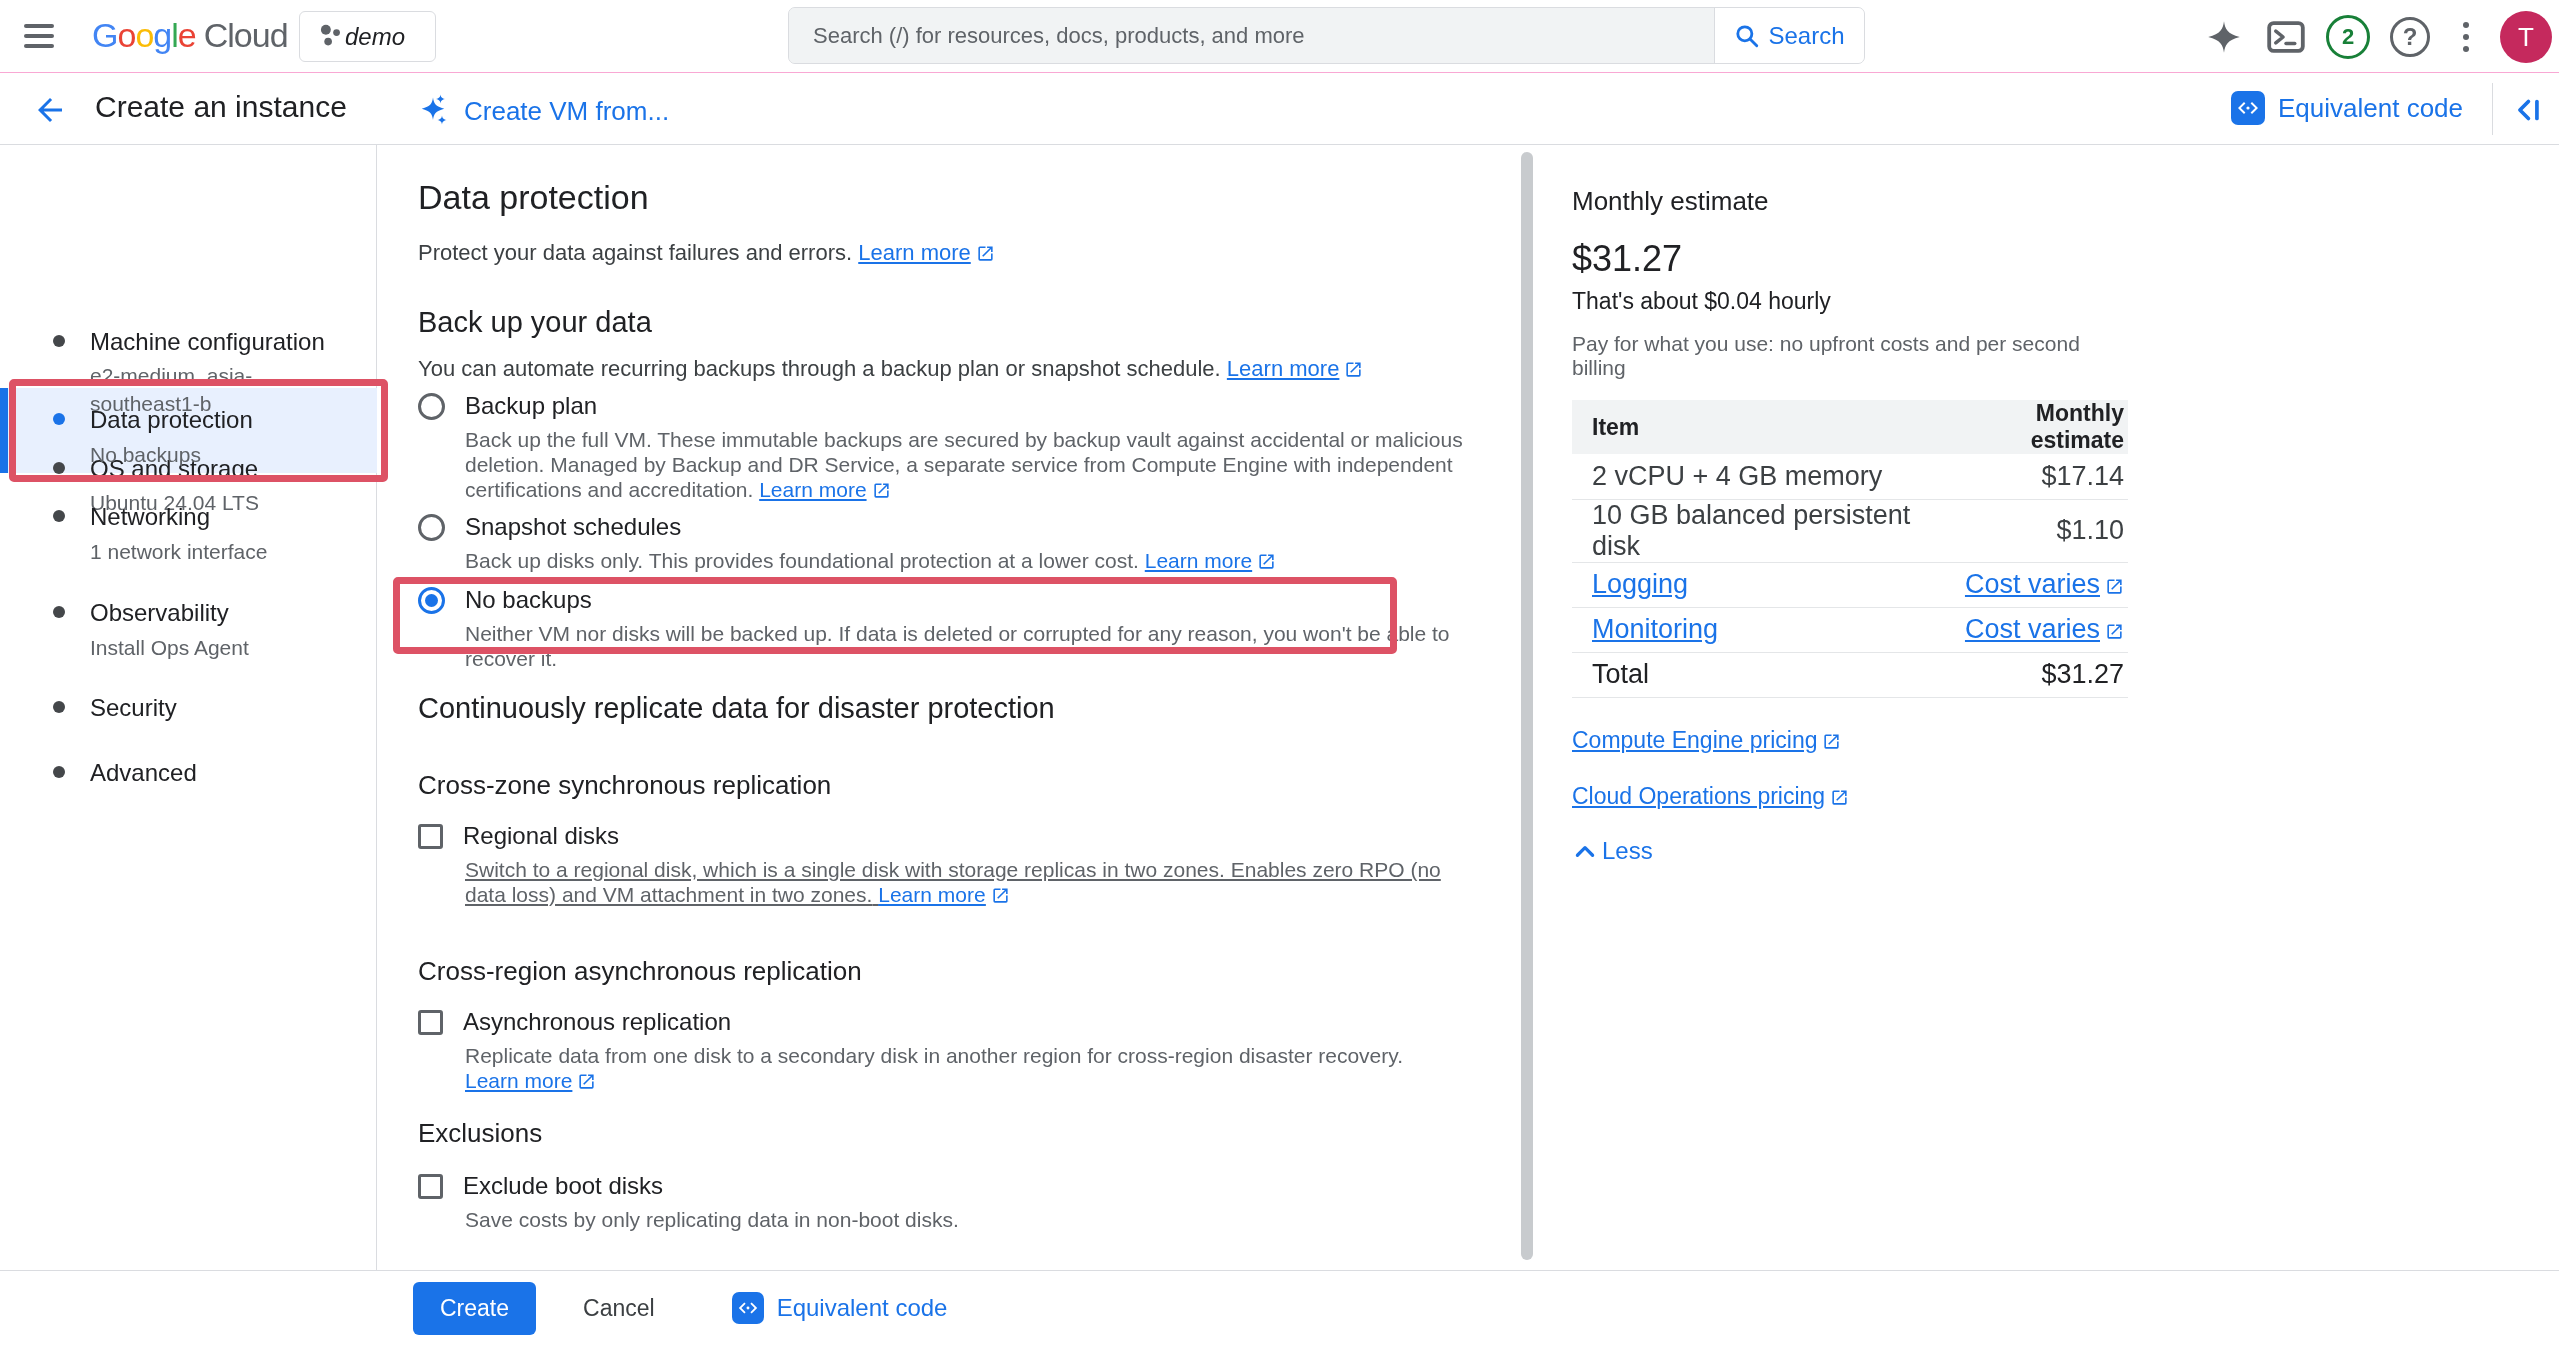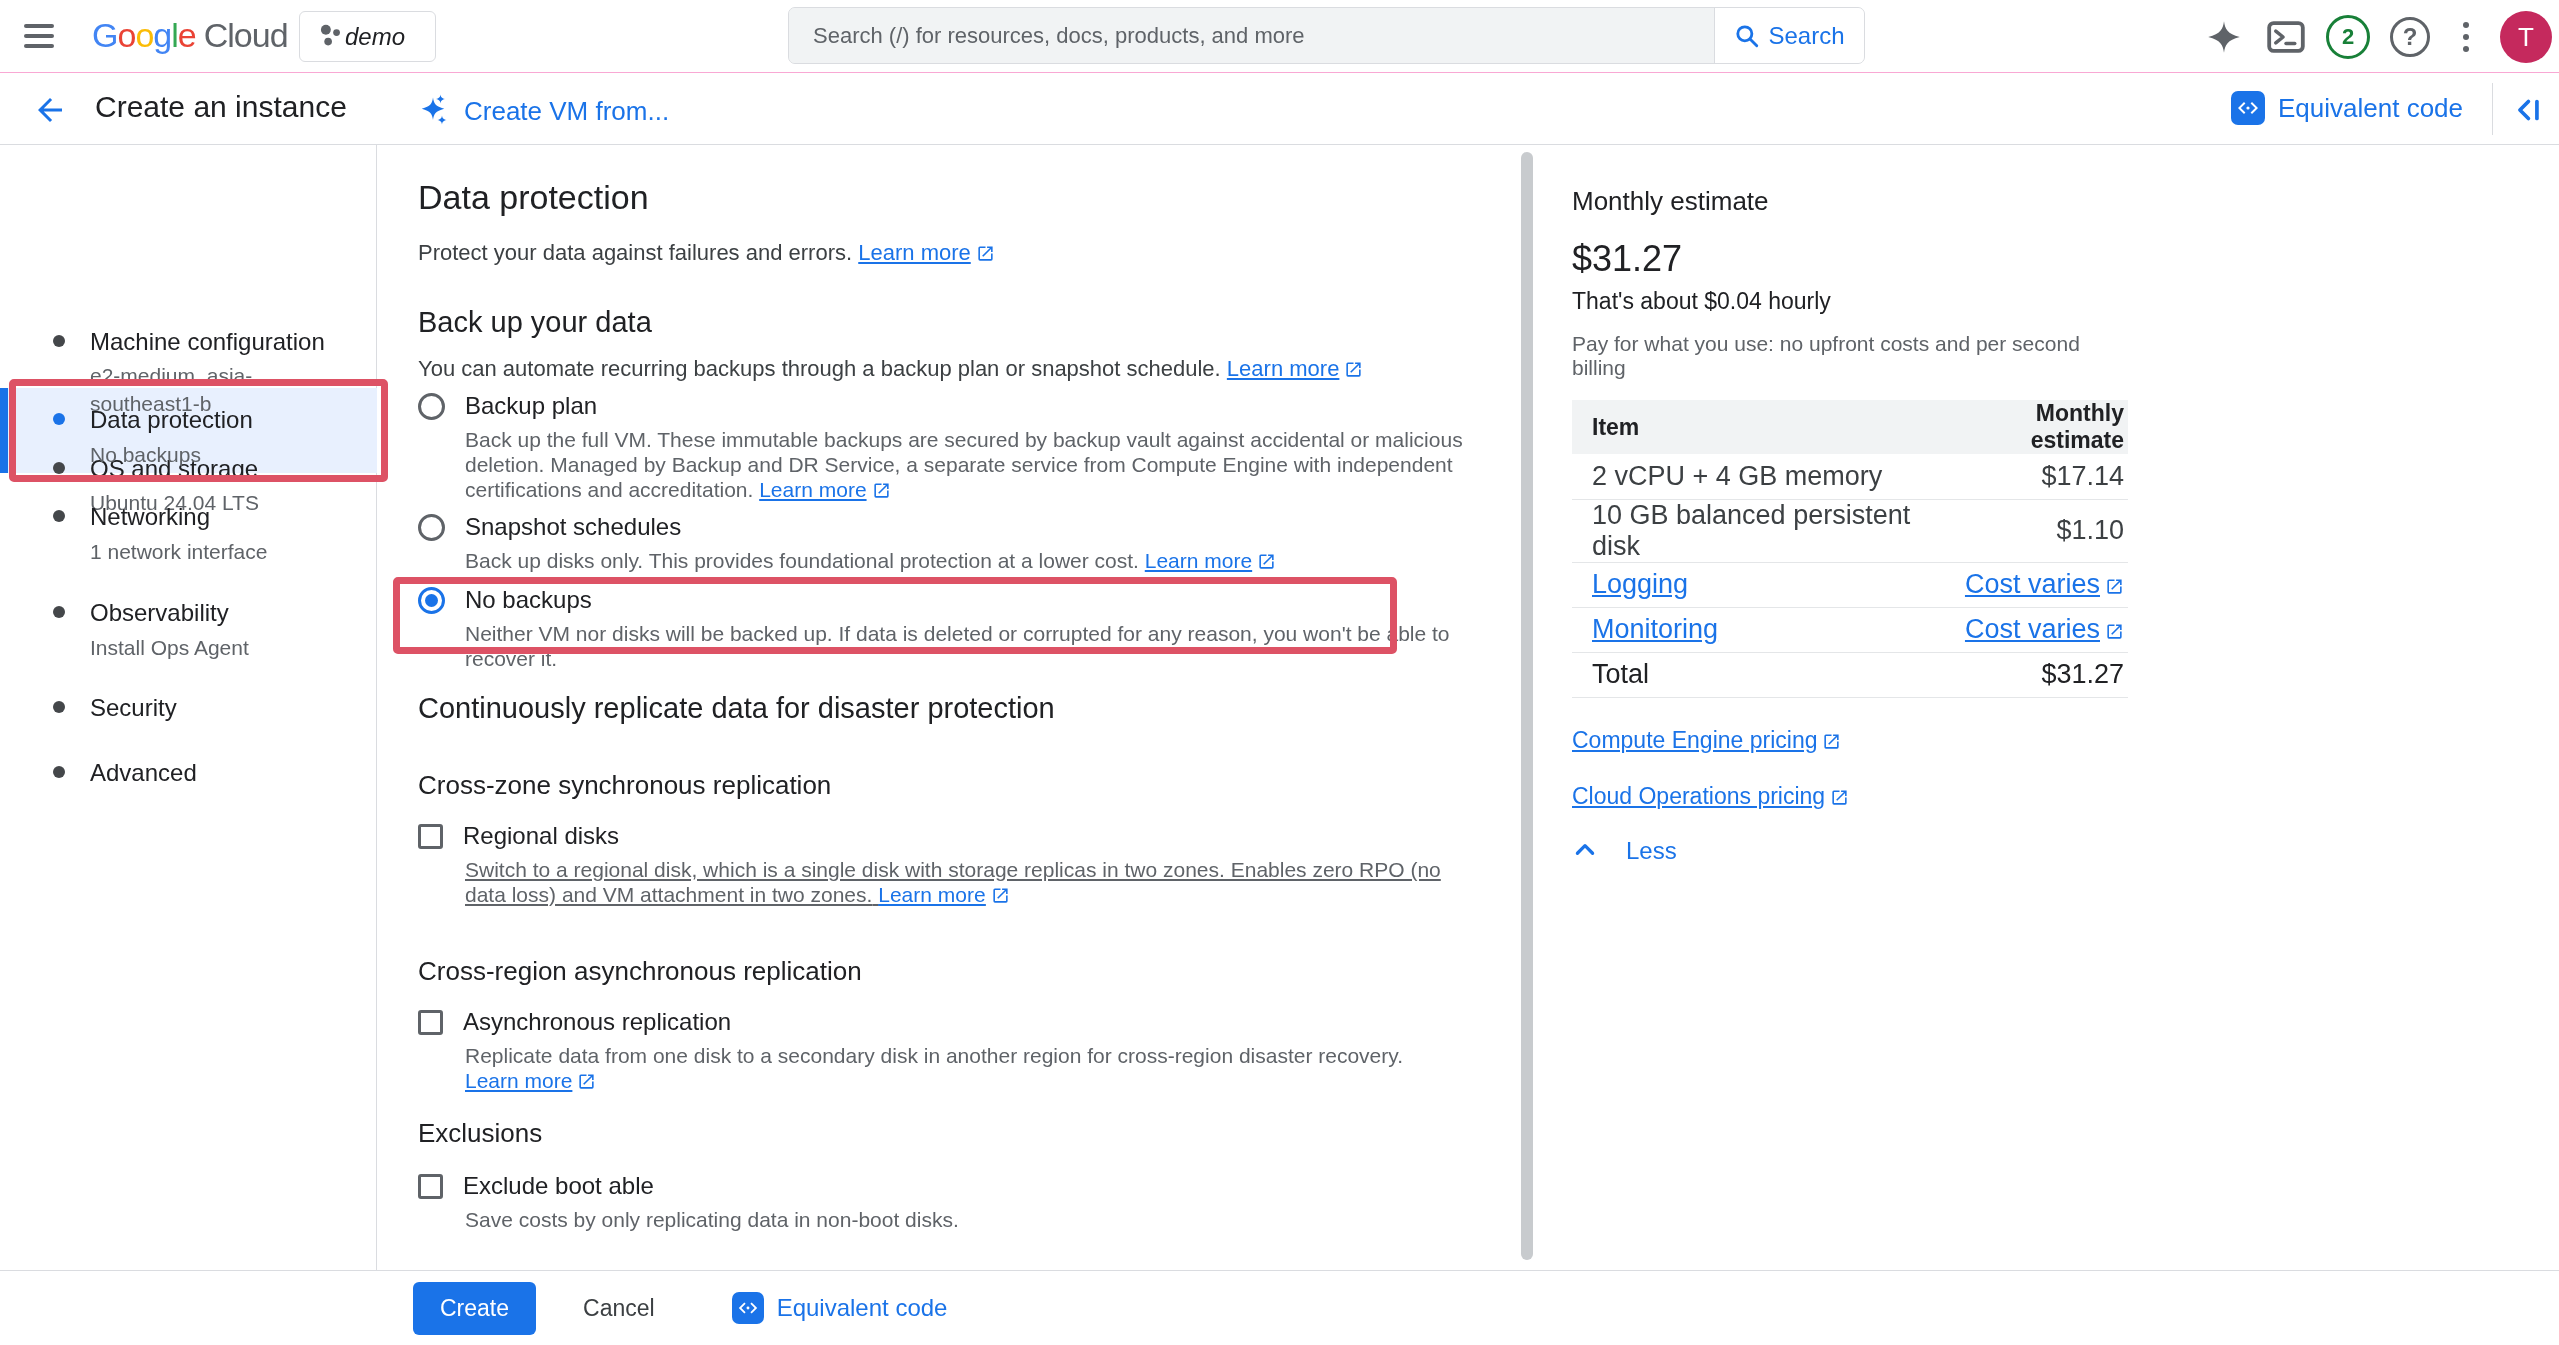--- a/index.html
+++ b/index.html
@@ -70,21 +70,21 @@
   .est-title { margin-top:41px; font-size:26px; font-weight:500; color:#202124; }
   .est-price { margin-top:21px; font-size:36px; color:#202124; }
   .est-hourly { margin-top:8px; font-size:23px; color:#202124; }
   .est-note { margin-top:17px; font-size:21px; color:#5f6368; }
   .est-table { margin-top:20px; width:556px; border-collapse:collapse; }
   .est-table th { background:#f1f3f4; font-size:23px; font-weight:700; color:#202124; height:46px; text-align:left; padding:0 2px 0 20px; }
   .est-table th.num, .est-table td.num { text-align:right; padding-right:4px; }
   .est-table td { font-size:27px; color:#3c4043; height:45px; border-bottom:1px solid #e4e6e8; padding:0 2px 0 20px; }
   .est-table tr.total td { color:#202124; }
   .est-link { display:block; margin-top:29px; font-size:23px; width:fit-content; }
-  .less-row { margin-top:27px; display:flex; align-items:flex-start; gap:28px; color:#1a73e8; font-size:24px; font-weight:500; cursor:pointer; width:fit-content; }
+  .less-row { margin-top:27px; display:flex; align-items:flex-end; gap:4px; color:#1a73e8; font-size:24px; font-weight:500; cursor:pointer; width:fit-content; }
 
   
   .footer { position:absolute; left:0; top:1270px; width:2559px; height:75px; background:#fff; border-top:1px solid #dadce0; display:flex; align-items:center; }
   .create-btn { margin-left:413px; background:#1a73e8; color:#fff; border:none; border-radius:6px; font-size:23px; font-weight:500; padding:13px 27px; cursor:pointer; font-family:inherit; }
   .cancel-btn { margin-left:47px; font-size:23px; color:#3c4043; cursor:pointer; }
   .foot-eq { margin-left:77px; display:flex; align-items:center; gap:13px; color:#1a73e8; font-size:24px; font-weight:500; cursor:pointer; }
   .codeicon.sm { width:32px; height:32px; }
 
   
   .annot { position:absolute; border:7px solid #dd5265; border-radius:5px; pointer-events:none; z-index:50; }
@@ -305,21 +305,21 @@
             <path fill="#1a73e8" d="M19 19H5V5h7V3H5a2 2 0 0 0-2 2v14a2 2 0 0 0 2 2h14a2 2 0 0 0 2-2v-7h-2v7zM14 3v2h3.59l-9.83 9.83 1.41 1.41L19 6.41V10h2V3h-7z"></path>
           </svg></a>
     </div>
   </div>
 
   <div class="mblock h3" style="top:1118px;">Exclusions</div>
 
   <div class="mblock" style="top:1172px;">
     <div class="opt-row">
       <span class="checkbox"></span>
-      <span class="opt-label">Exclude boot able</span>
+      <span class="opt-label">Exclude boot disks</span>
     </div>
     <div class="opt-desc">
       <span>Save costs by only replicating data in non-boot disks.</span>
     </div>
   </div>
 
   <div class="vscroll"></div>
 
   <div class="estimate">
     <div class="est-title">Monthly estimate</div>

